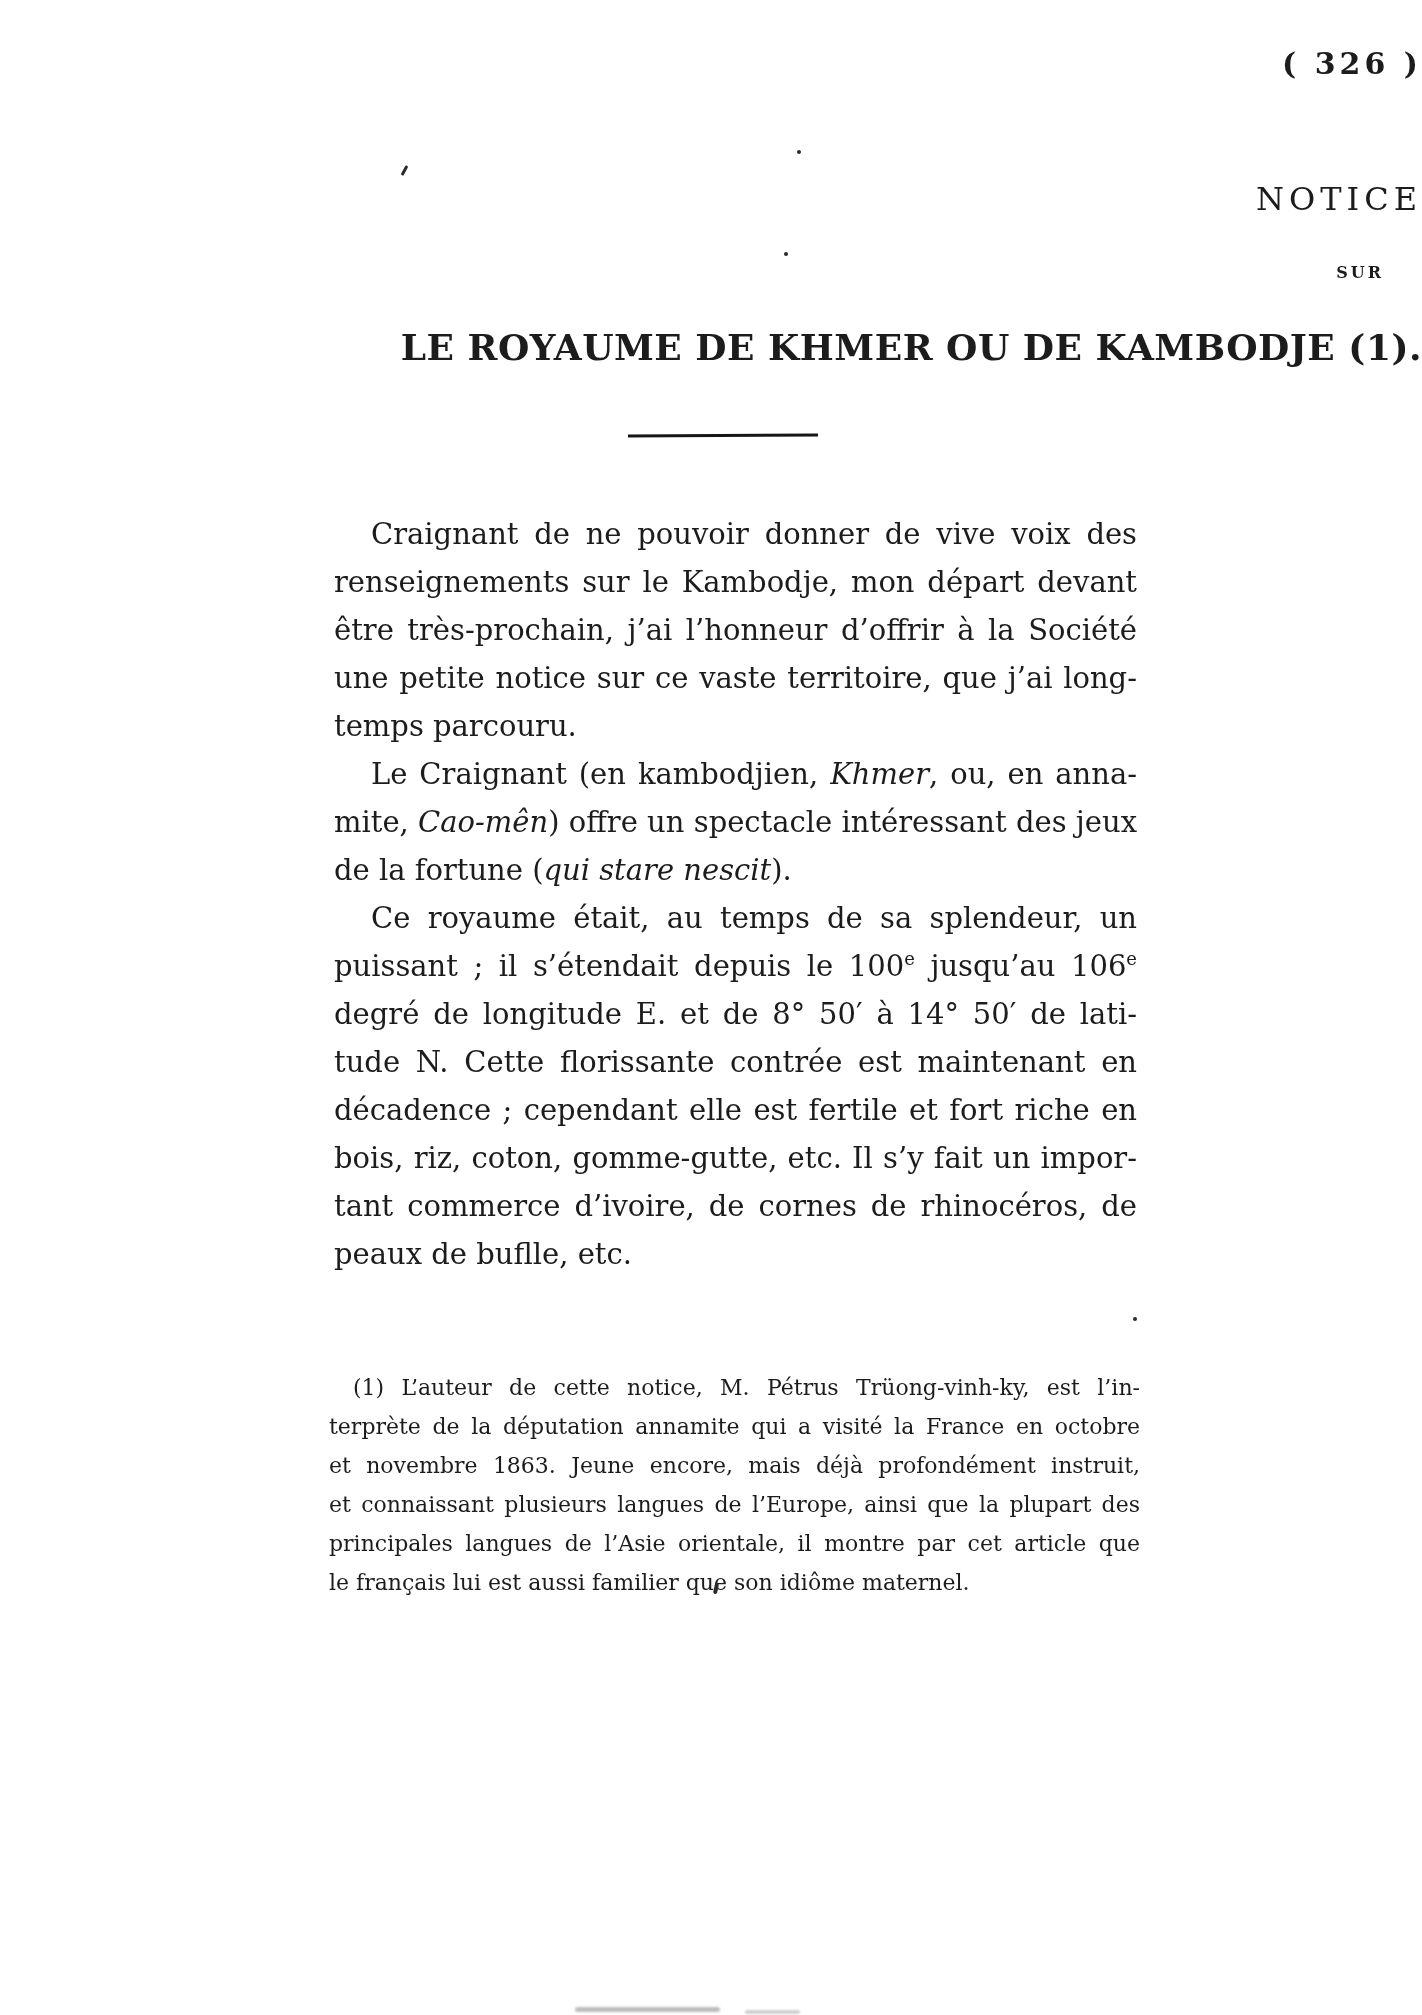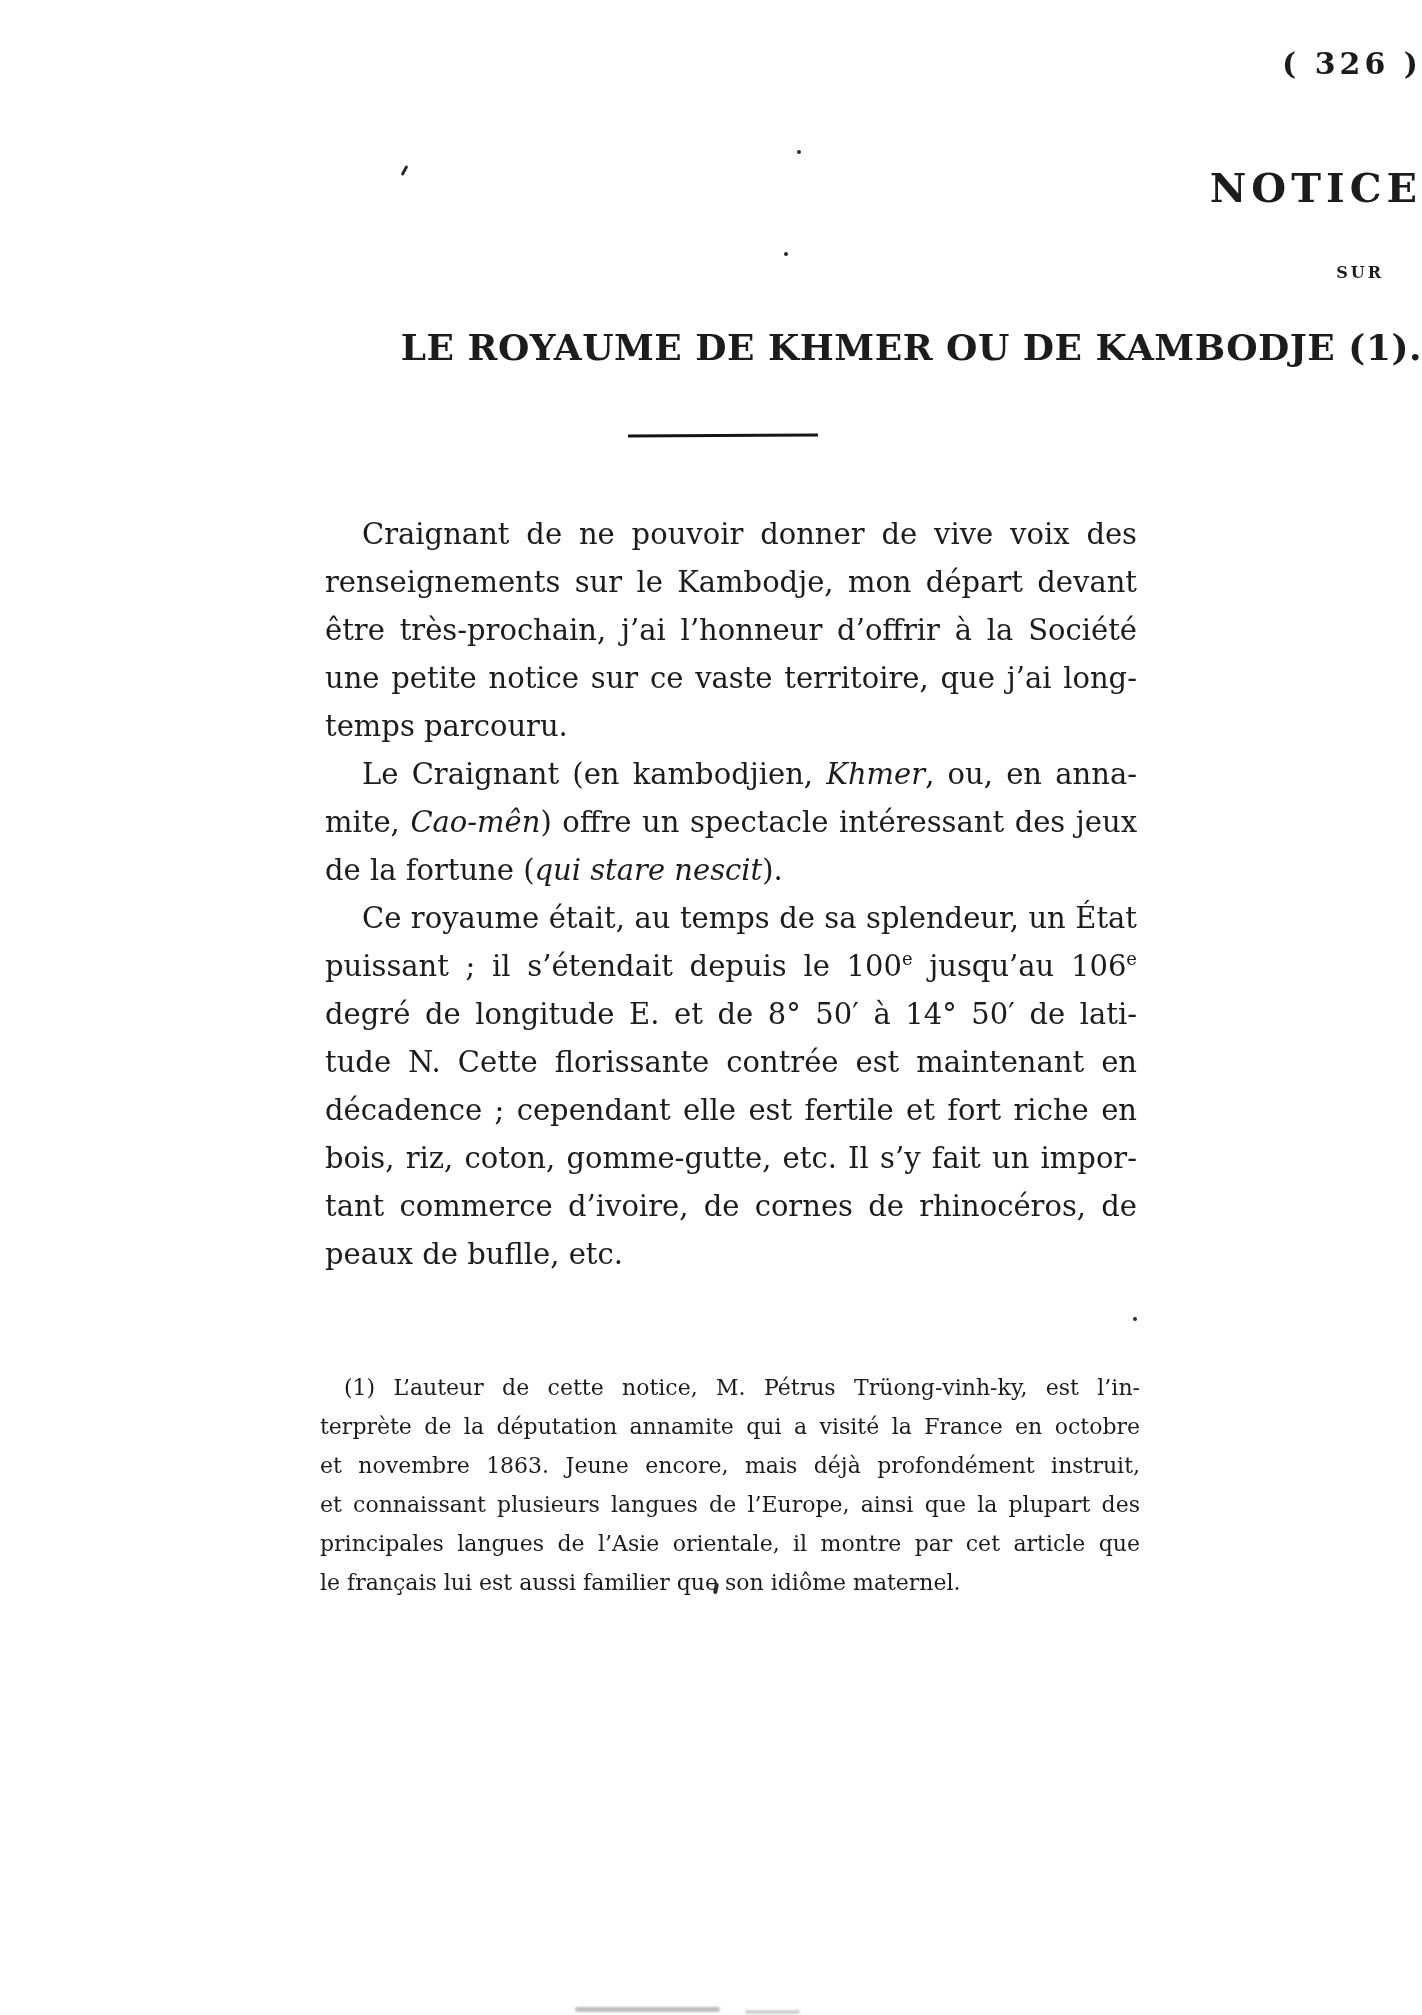--- a/index.html
+++ b/index.html
@@ -7,42 +7,42 @@
     position:relative;
     width:1422px; height:2015px;
     background:var(--paper,#ffffff);
     color:var(--ink,#1c1c1c);
     font-family:"DejaVu Serif", serif;
     overflow:hidden;
   }
   .centered { position:absolute; left:0; width:100%; text-align:right; }
 
   .page-number { top:46px; font-size:30px; font-weight:700; letter-spacing:4px; }
-  .heading     { top:164px; font-size:40px; font-weight:700; letter-spacing:5px; }
+  .heading     { top:180px; font-size:32px; font-weight:400; letter-spacing:5px; }
   .subheading  { top:263px; font-size:16px; font-weight:700; letter-spacing:3px; transform:translateX(-38px); }
   .doc-title   { top:326px; font-size:36px; font-weight:700; letter-spacing:0.5px; }
 
   .rule {
     position:absolute; top:434px; left:628px;
     width:190px; height:3px; background:#161616;
     transform:rotate(-0.25deg);
   }
 
   .body-block {
     position:absolute; top:510px; left:325px; width:812px;
     font-size:29px; line-height:48px;
   }
   .foot-block {
     position:absolute; top:1368px; left:320px; width:820px;
     font-size:22px; line-height:39px;
   }
   .tline, .fline {
     text-align:justify;
     text-align-last:justify;
-    height:48px; overflow:hidden;
+    height:48px; overflow:hidden;margin-left:9px;
   }
   .fline { height:39px; }
   .tline.indent { text-indent:37px; }
   .fline.indent { text-indent:24px; }
   .tline.lastline, .fline.lastline { text-align-last:left; }
   .it  { font-style:italic; }
   .sup { font-size:0.62em; vertical-align:super; line-height:0; }
 
   
   .speck { position:absolute; background:#2a2a2a; }

